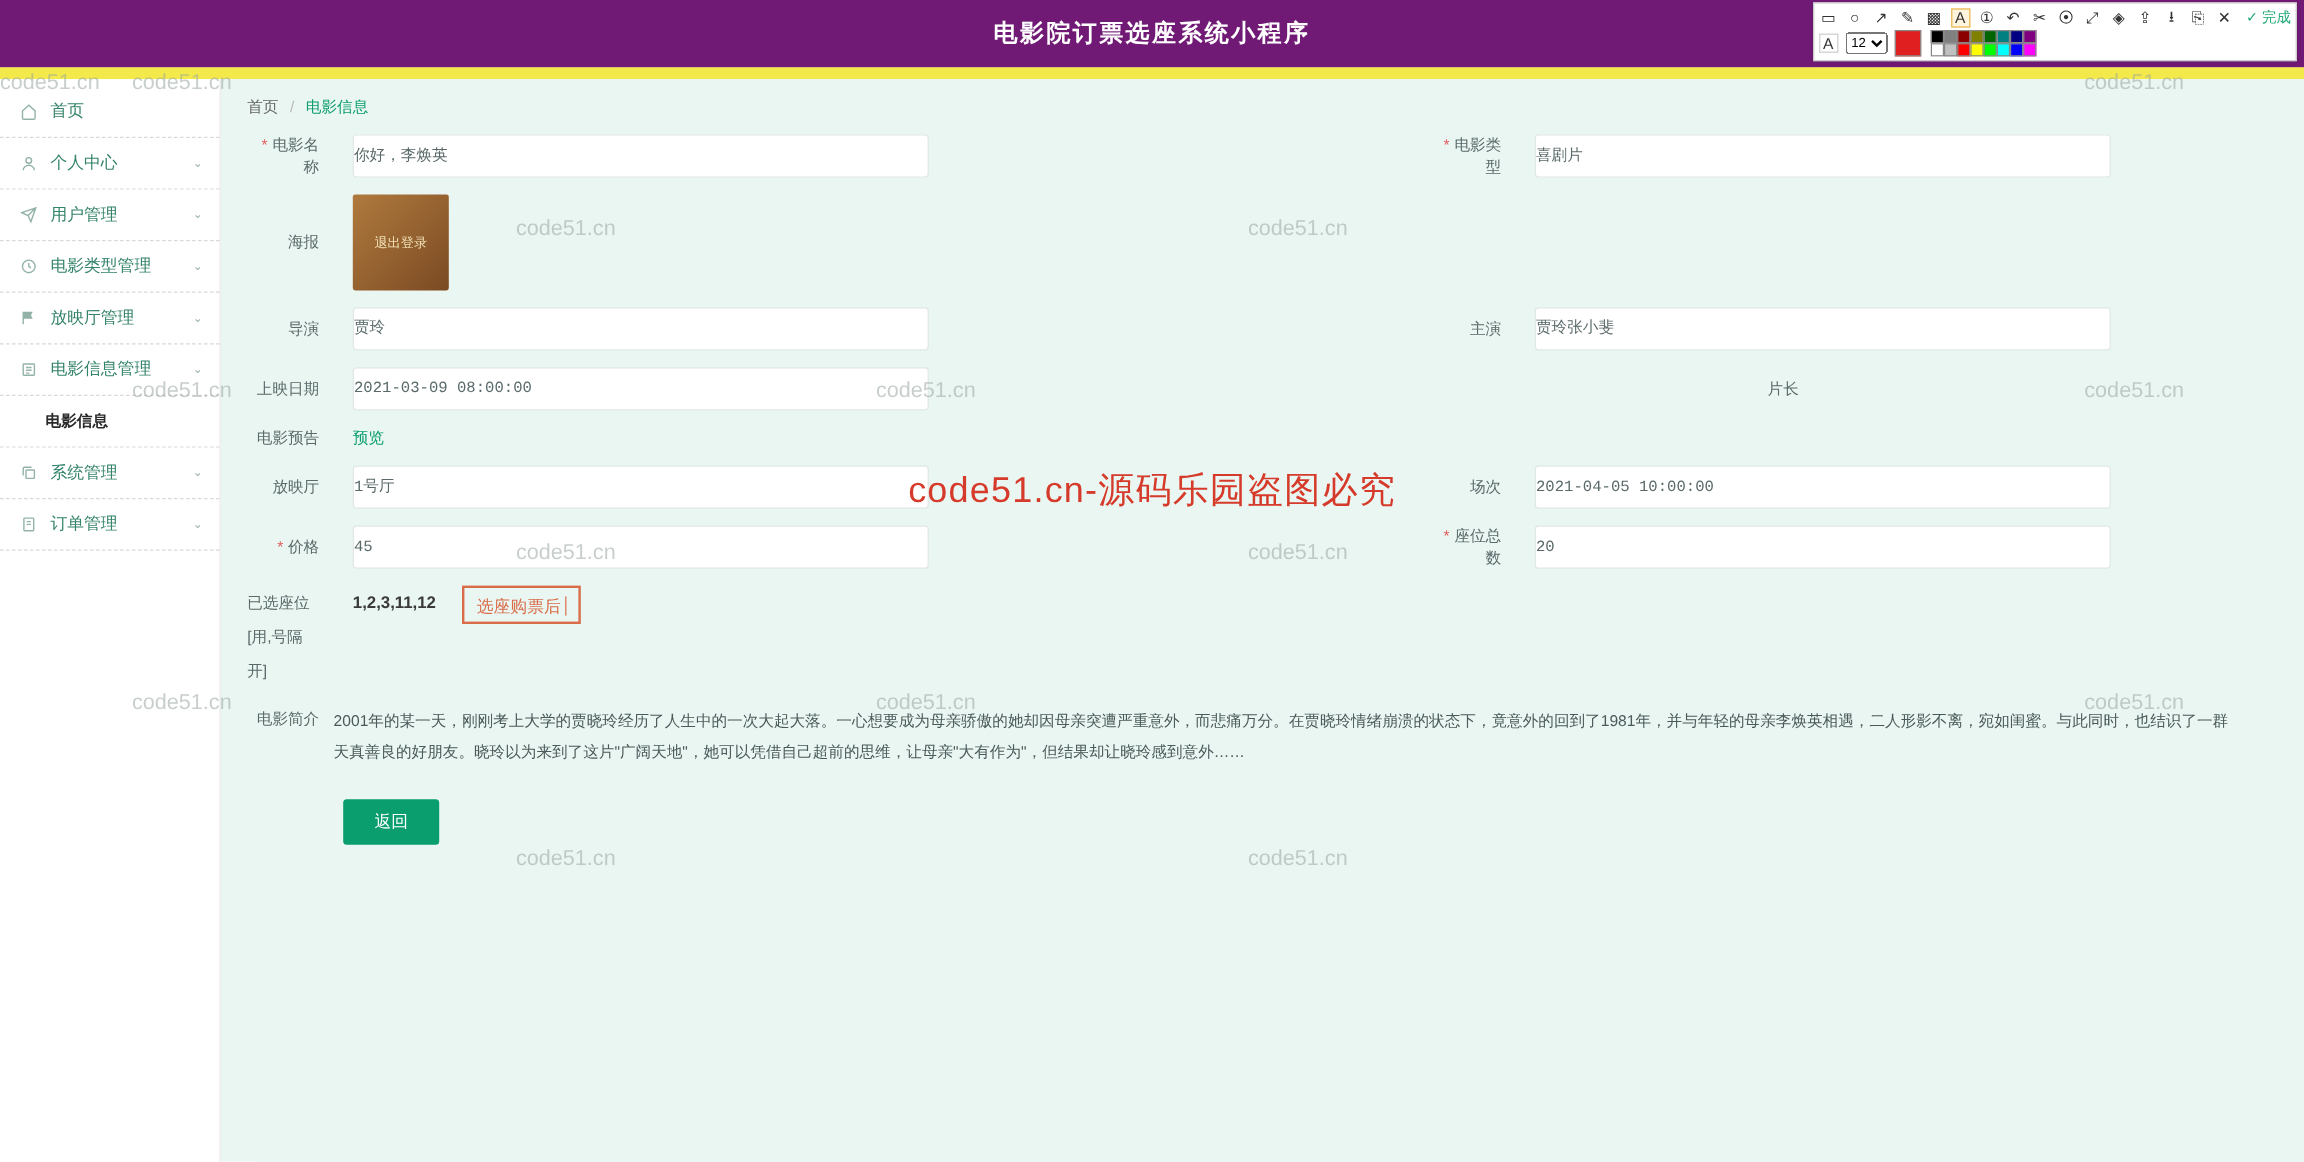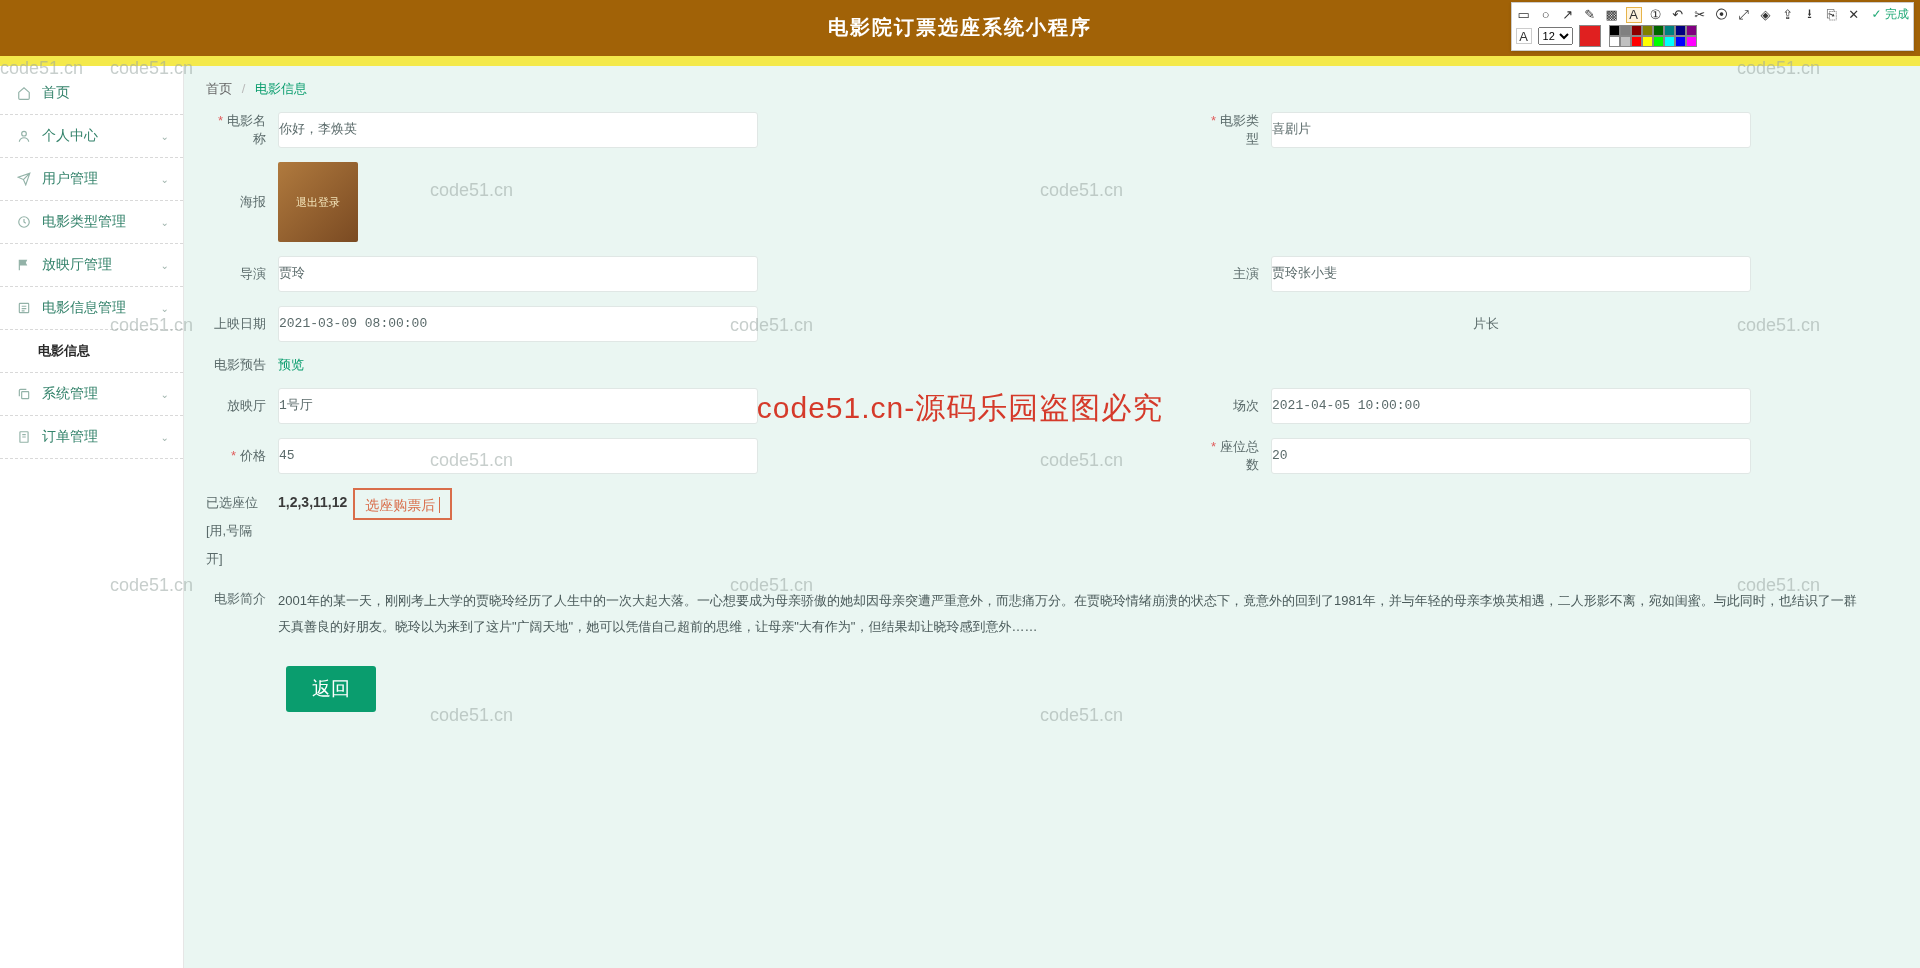--- a/index.html
+++ b/index.html
@@ -1,19 +1,19 @@
 <!DOCTYPE html>
 <html><head>
 <meta charset="utf-8">
 <style>
 * { box-sizing: border-box; margin: 0; padding: 0; }
 body { font-family: "Microsoft YaHei", Arial, sans-serif; font-size: 13px; color: #5a6a6a; background: #fff; overflow: hidden; }
 
 
-.topbar { height: 56px; background: #a16207; color: #fff; position: relative; }
+.topbar { height: 56px; background: #701a75; color: #fff; position: relative; }
 .topbar-title { position: absolute; left: 50%; transform: translateX(-50%); top: 14px; font-size: 20px; font-weight: 700; letter-spacing: 2px; }
 .topbar-right { position: absolute; right: 28px; top: 18px; font-size: 14px; color: #bfe9db; }
 .topbar-right span { margin-left: 14px; cursor: pointer; }
 
 
 .yellowstrip { height: 10px; background: #f4e94a; }
 
 
 .shell { display: flex; height: calc(100vh - 66px); }
 
@@ -24,37 +24,37 @@
 .nav-item .caret { position: absolute; right: 14px; top: 50%; transform: translateY(-50%); font-size: 10px; color: #9fb4ad; }
 .nav-sub { padding: 12px 16px 12px 38px; color: #2a2a2a; font-weight: 600; border-bottom: 1px dashed #d9d9d9; cursor: pointer; }
 
 
 .main { flex: 1; background: #eaf6f2; padding: 14px 22px 0 22px; overflow: auto; }
 .breadcrumb { font-size: 13px; color: #666; margin-bottom: 14px; }
 .breadcrumb .sep { color: #bbb; margin: 0 6px; }
 .breadcrumb .cur { color: #0a9d6e; }
 
 .form-row { display: flex; margin-bottom: 14px; }
-.form-col { display: flex; align-items: center; }
+.form-col { display: flex; align-items: center; gap: 16px; }
 .form-col.left { flex: 0 0 50%; }
 .form-col.right { flex: 0 0 50%; justify-content: center; }
 .label { width: 72px; text-align: right; padding-right: 12px; font-size: 13px; color: #5a6a6a; flex-shrink: 0; }
 .req::before { content: "*"; color: #e05d5d; margin-right: 4px; }
 .input { height: 36px; line-height: 36px; background: #fff; border: 1px solid #e0e7e5; border-radius: 3px; padding: 0 0; font-size: 13px; color: #5a6a6a; width: 480px; font-family: Liberation Mono, monospace; }
 .poster { width: 80px; height: 80px; background: linear-gradient(135deg,#b07a3e,#7a4a22); border-radius: 2px; display: flex; align-items: center; justify-content: center; color: #f2e3b8; font-size: 11px; text-align: center; padding: 4px; }
 .preview-link { color: #0a9d6e; font-size: 13px; cursor: pointer; }
 .static-val { font-size: 14px; color: #3a3a3a; font-weight: 600; }
 .seat-annot { display: inline-block; border: 2px solid #d96d4a; color: #d96d4a; padding: 4px 10px; font-size: 14px; margin-left: 6px; height: 32px; line-height: 22px; }
 .seat-annot .cursor { border-right: 1px solid #d96d4a; animation: none; }
 
 .desc-block { display: flex; margin-top: 20px; }
 .desc-block .label { padding-top: 2px; }
 .desc-text { flex: 1; line-height: 2.0; font-size: 13px; color: #4a5a5a; padding-right: 30px; }
 
-.btn-back { margin: 26px 0 30px 80px; display: inline-block; background: #0a9d6e; color: #fff; border: none; padding: 10px 26px; font-size: 19px; border-radius: 3px; cursor: pointer; }
+.btn-back { margin: 26px 0 30px 80px; display: inline-block; background: #0a9d6e; color: #fff; border: none; padding: 10px 26px; font-size: 14px; border-radius: 3px; cursor: pointer; }
 
 
 .toolpal { position: fixed; top: 2px; right: 6px; background: #fff; border: 1px solid #ccc; padding: 2px 4px; font-size: 12px; z-index: 50; box-shadow: 0 1px 3px rgba(0,0,0,.15); }
 .toolpal .row { display: flex; align-items: center; gap: 6px; padding: 1px 0; }
 .toolpal .ti { width: 16px; height: 16px; display: inline-flex; align-items: center; justify-content: center; border: none; font-size: 13px; color: #333; cursor: pointer; }
 .toolpal select { font-size: 11px; height: 18px; }
 .toolpal .swatches { display: flex; }
 .toolpal .big-sw { width: 22px; height: 22px; background: #e02020; border: 1px solid #888; margin-right: 2px; }
 .toolpal .sw { width: 11px; height: 11px; border: 1px solid #888; }
 .toolpal .swcol { display: flex; flex-direction: column; }

